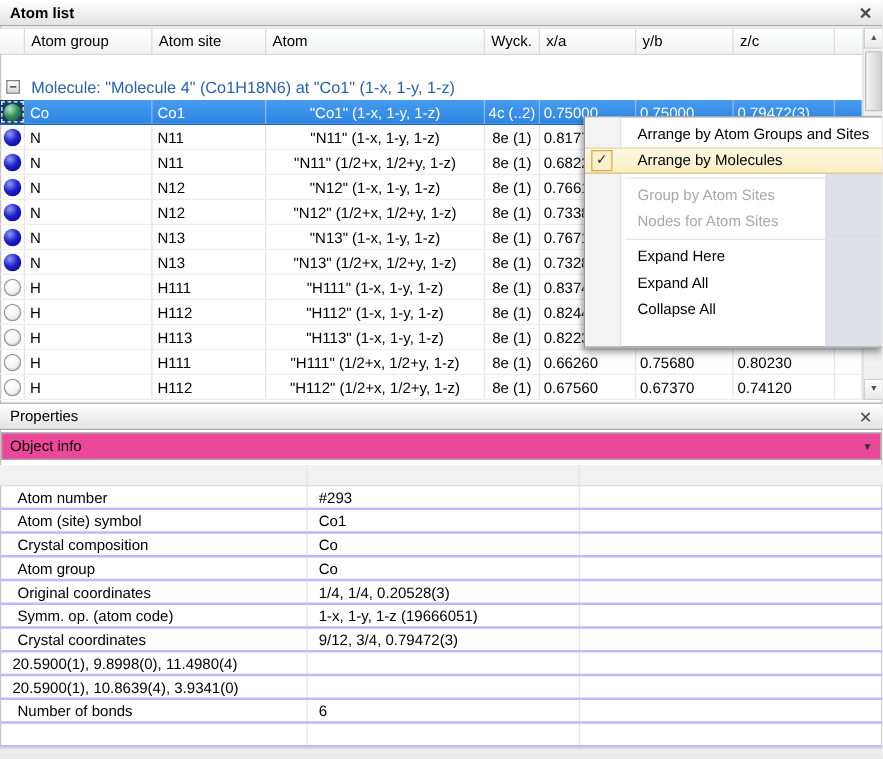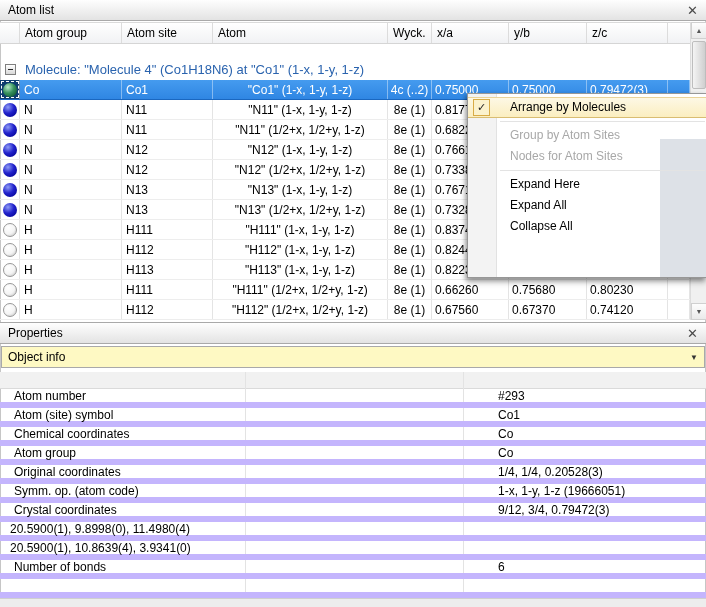--- a/index.html
+++ b/index.html
@@ -4,21 +4,21 @@
 <style>
   html,body{margin:0;padding:0;background:#fff;}
   .screen{position:relative;width:706px;height:607px;background:#fff;overflow:hidden;
     font-family:"Liberation Sans",sans-serif;font-size:12px;color:#000;
     box-shadow:inset 0 0 0 1px #c6c6c6;}
 
   
   .titlebar{position:absolute;left:0;right:0;height:21px;
     background:linear-gradient(#fefefe,#e3e3e3);border-bottom:1px solid #a9a9a9;
     display:flex;align-items:center;justify-content:space-between;padding:0 8px;box-sizing:border-box;}
-  #atomlist-titlebar{top:0;}
+  #atomlist-titlebar{top:0;font-weight:bold;}
   #props-titlebar{top:322px;border-top:1px solid #a9a9a9;height:22px;}
   .close-x{color:#4a4a4a;font-size:13px;line-height:1;}
 
   
   .thead{position:absolute;top:22px;left:0;width:690px;height:22px;display:flex;
     background:linear-gradient(#ffffff,#f1f2f4);border-top:1px solid #dadada;border-bottom:1px solid #d5d5d5;box-sizing:border-box;}
   .hc{box-sizing:border-box;border-right:1px solid #dcdcdc;display:flex;align-items:center;padding-left:5px;white-space:nowrap;overflow:hidden;}
   .w-icon{width:20px}.w-group{width:102px}.w-site{width:91px}.w-atom{width:175px}
   .w-wyck{width:44px}.w-xa{width:77px}.w-yb{width:78px}.w-zc{width:81px}
   .w-fill{width:22px;border-right:none}
@@ -65,29 +65,29 @@
   .menu-clip{position:absolute;left:192px;top:45px;right:0;bottom:0;background:#dde1e7;}
   .mi{position:relative;height:21px;line-height:21px;padding-left:42px;white-space:nowrap;z-index:1;}
   .mi.disabled{color:#a8a8a8;}
   .mi.checked{background:linear-gradient(#fdf8e5,var(--menu_highlight,#fbeec0));
     border-top:1px solid #ead398;border-bottom:1px solid #d9bd72;line-height:19px;box-sizing:border-box;}
   .checkbox{position:absolute;left:5px;top:1px;width:17px;height:17px;background:#fbf2cd;
     border:1px solid #d8ab46;box-sizing:border-box;text-align:center;line-height:15px;font-size:11px;color:#222;}
   .msep{border-top:1px solid #e3e3e3;margin:3px 1px 3px 32px;position:relative;z-index:1;}
 
   
-  .combo{position:absolute;top:346px;left:1px;right:1px;height:22px;border:1px solid #a9a9a9;background:#fef9c3;
+  .combo{position:absolute;top:346px;left:1px;right:1px;height:22px;border:1px solid #a9a9a9;background:#ec4899;
     display:flex;align-items:center;padding-left:6px;box-sizing:border-box;}
   .combo .arrow{position:absolute;right:6px;font-size:8px;color:#333;}
   .pheader{position:absolute;top:372px;left:0;width:706px;height:17px;background:#f1f1f1;
     border-bottom:1px solid #dadada;box-sizing:border-box;}
   .pvline{position:absolute;top:372px;height:226px;width:1px;background:#e3e3e3;}
   .pvline.v1{left:245px;} .pvline.v2{left:463px;}
   .prows{position:absolute;top:389px;left:0;width:706px;}
-  .prow{height:19px;display:flex;align-items:center;border-bottom:6px solid #c4b5fd;box-sizing:border-box;justify-content:space-between;}
+  .prow{height:19px;display:flex;align-items:center;border-bottom:2px solid #c4b5fd;box-sizing:border-box;}
   .plabel{width:245px;padding-left:14px;box-sizing:border-box;white-space:nowrap;overflow:hidden;}
   .pvalue{width:218px;padding-left:10px;box-sizing:border-box;white-space:nowrap;overflow:hidden;}
   .pbottom{position:absolute;top:598px;left:0;width:706px;height:9px;background:#ededed;border-top:1px solid #cfcfcf;box-sizing:border-box;}
 </style>
 </head>
 <body>
 
 <div class="screen">
 
   <div class="titlebar" id="atomlist-titlebar">
@@ -273,20 +273,21 @@
 
   <div class="vscroll">
     <div class="sbtn up">▲</div>
     <div class="sthumb"></div>
     <div class="sbtn down">▼</div>
   </div>
 
   <div class="menu">
     <div class="gutter"></div>
     <div class="menu-clip"></div>
+    <div class="mi">Arrange by Atom Groups and Sites</div>
     <div class="mi checked">
       <span class="checkbox">✓</span>
       <span>Arrange by Molecules</span>
     </div>
     <div class="msep"></div>
     <div class="mi disabled">Group by Atom Sites</div>
     <div class="mi disabled">Nodes for Atom Sites</div>
     <div class="msep"></div>
     <div class="mi">Expand Here</div>
     <div class="mi">Expand All</div>
@@ -310,21 +311,21 @@
   <div class="prows">
     <div class="prow">
       <div class="plabel">Atom number</div>
       <div class="pvalue">#293</div>
     </div>
     <div class="prow">
       <div class="plabel">Atom (site) symbol</div>
       <div class="pvalue">Co1</div>
     </div>
     <div class="prow">
-      <div class="plabel">Chemical coordinates</div>
+      <div class="plabel">Crystal composition</div>
       <div class="pvalue">Co</div>
     </div>
     <div class="prow">
       <div class="plabel">Atom group</div>
       <div class="pvalue">Co</div>
     </div>
     <div class="prow">
       <div class="plabel">Original coordinates</div>
       <div class="pvalue">1/4, 1/4, 0.20528(3)</div>
     </div>

